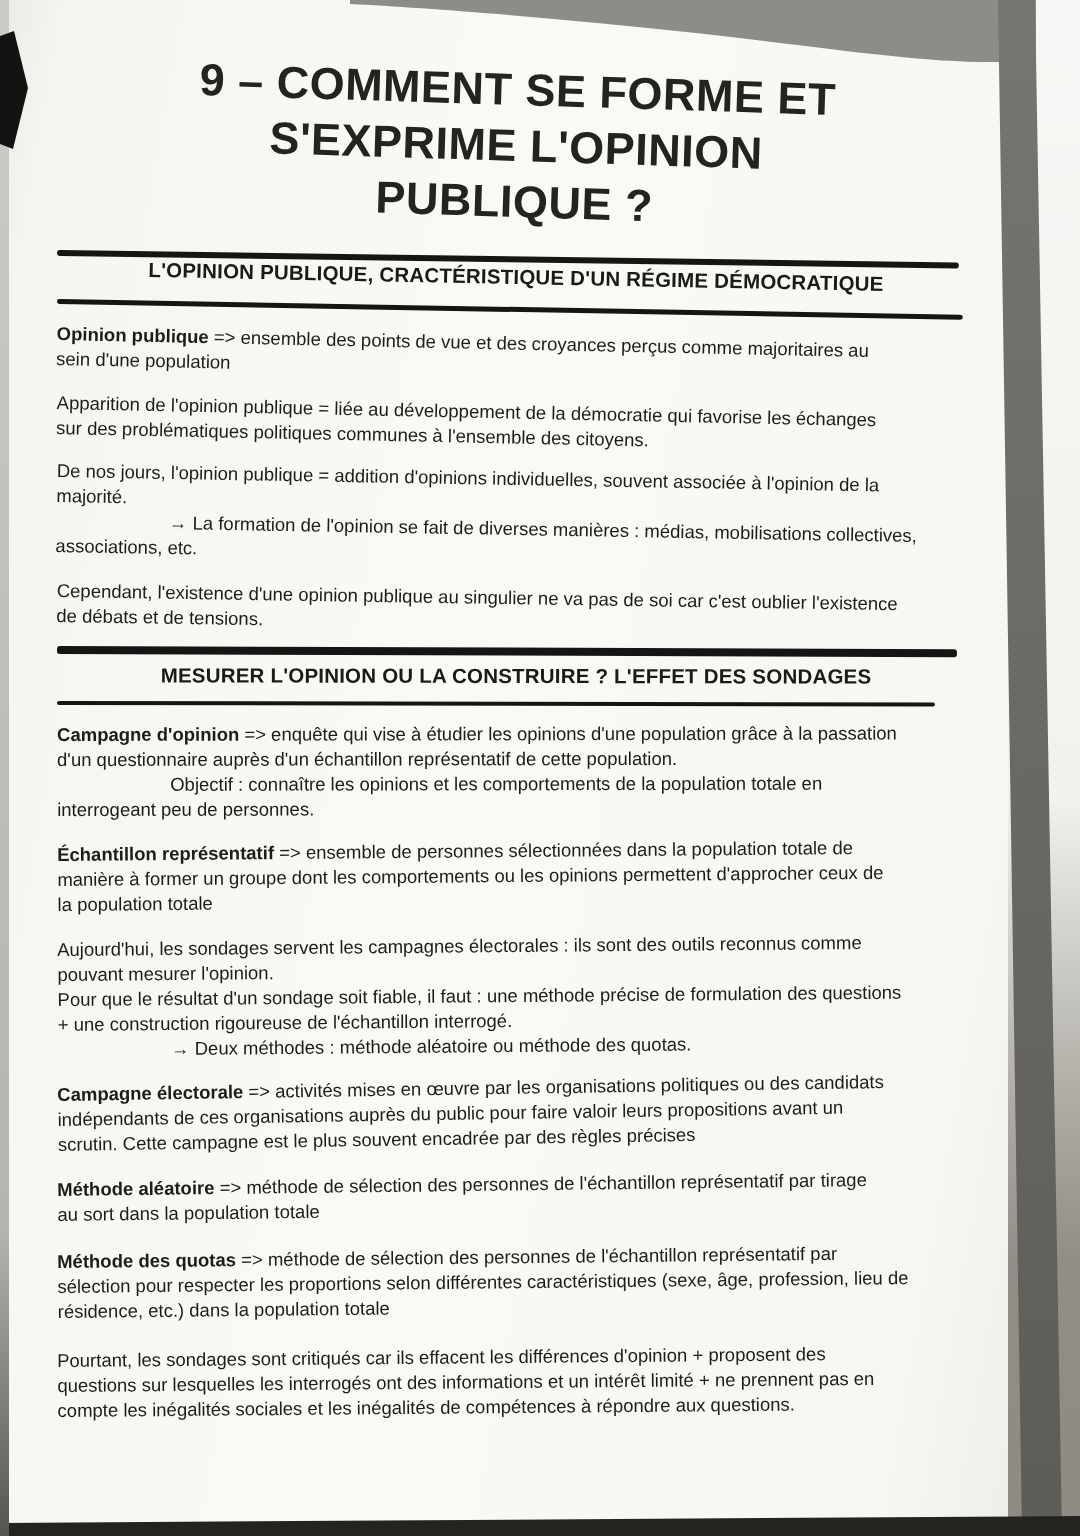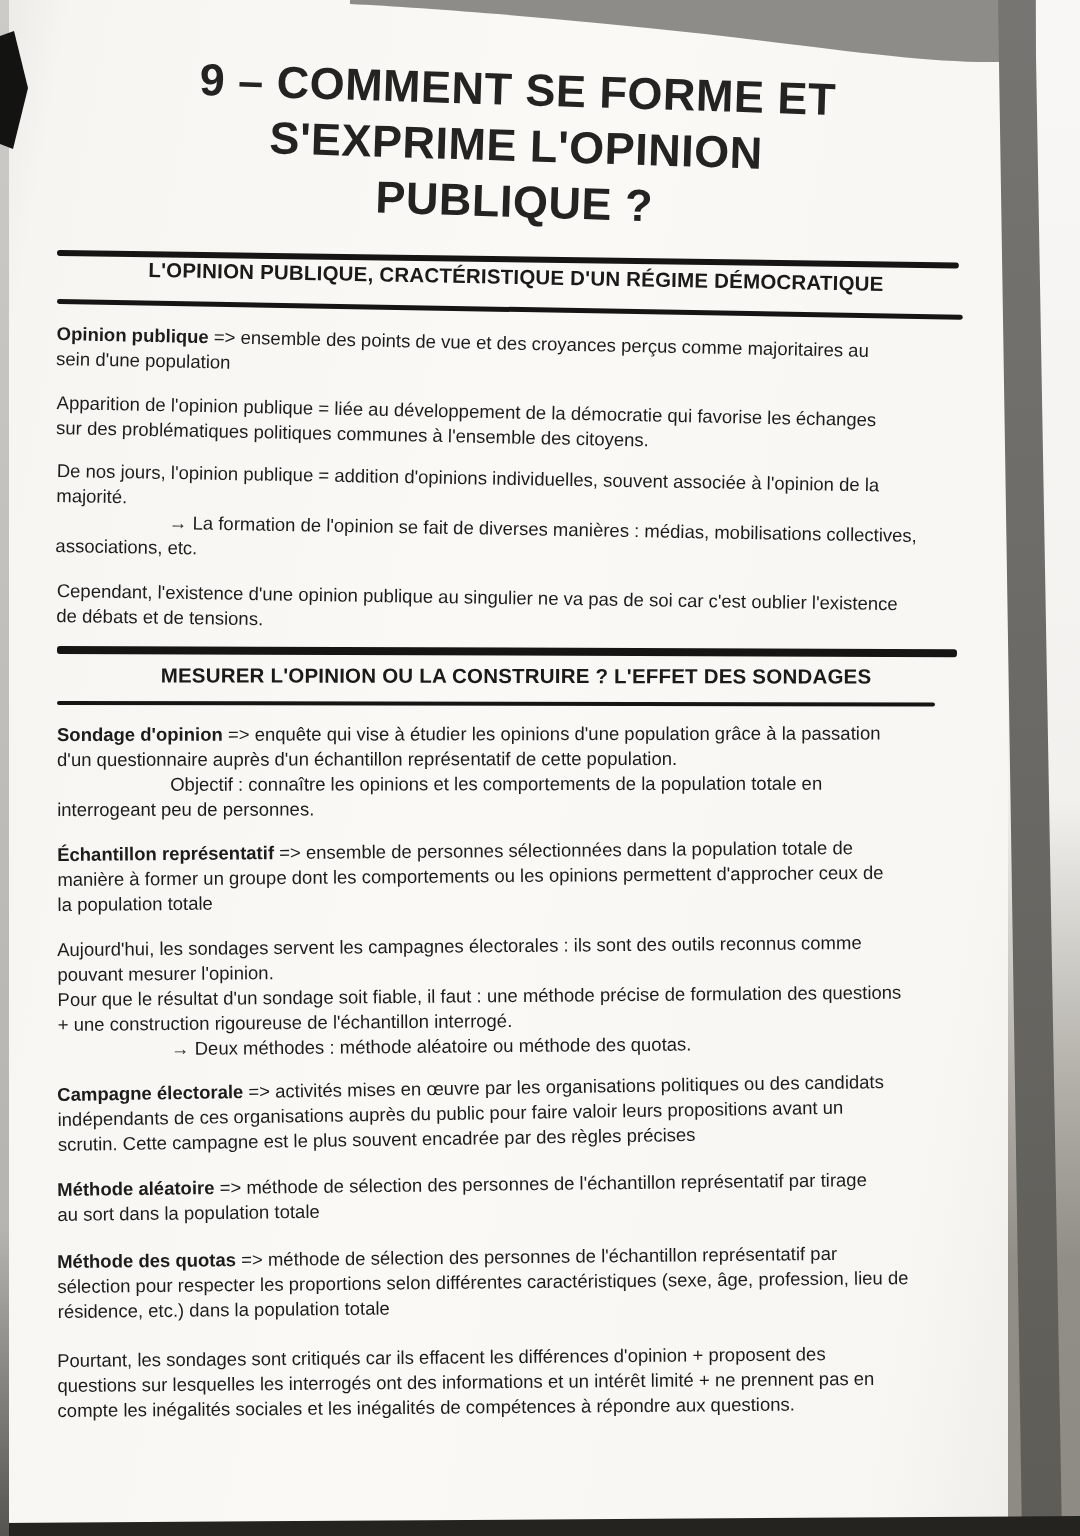--- a/index.html
+++ b/index.html
@@ -94,21 +94,21 @@
 
   <p class="para" style="margin-top:20px;--rot:0.9deg;">Cependant, l'existence d'une opinion publique au singulier ne va pas de soi car c'est oublier l'existence
 de débats et de tensions.</p>
 
   <div class="rule" style="width:900px;height:8px;margin-top:18px;transform:rotate(0.2deg);transform-origin:left top;"></div>
 
   <div class="sec-heading" style="margin-top:9px;transform:rotate(0.1deg);">MESURER L'OPINION OU LA CONSTRUIRE ? L'EFFET DES SONDAGES</div>
 
   <div class="rule" style="width:878px;height:4px;margin-top:12px;transform:rotate(0.1deg);transform-origin:left top;"></div>
 
-  <p class="para" style="margin-top:17px;--rot:-0.1deg;"><b>Sondage d'opinion</b><span> =&gt; enquête qui vise à étudier les opinions d'une population grâce à la passation
+  <p class="para" style="margin-top:17px;--rot:-0.1deg;"><b>Campagne d'opinion</b><span> =&gt; enquête qui vise à étudier les opinions d'une population grâce à la passation
 d'un questionnaire auprès d'un échantillon représentatif de cette population.
                       Objectif : connaître les opinions et les comportements de la population totale en
 interrogeant peu de personnes.</span></p>
 
   <p class="para" style="margin-top:20px;--rot:-0.5deg;"><b>Échantillon représentatif</b><span> =&gt; ensemble de personnes sélectionnées dans la population totale de
 manière à former un groupe dont les comportements ou les opinions permettent d'approcher ceux de
 la population totale</span></p>
 
   <p class="para" style="margin-top:20px;--rot:-0.5deg;">Aujourd'hui, les sondages servent les campagnes électorales : ils sont des outils reconnus comme
 pouvant mesurer l'opinion.

